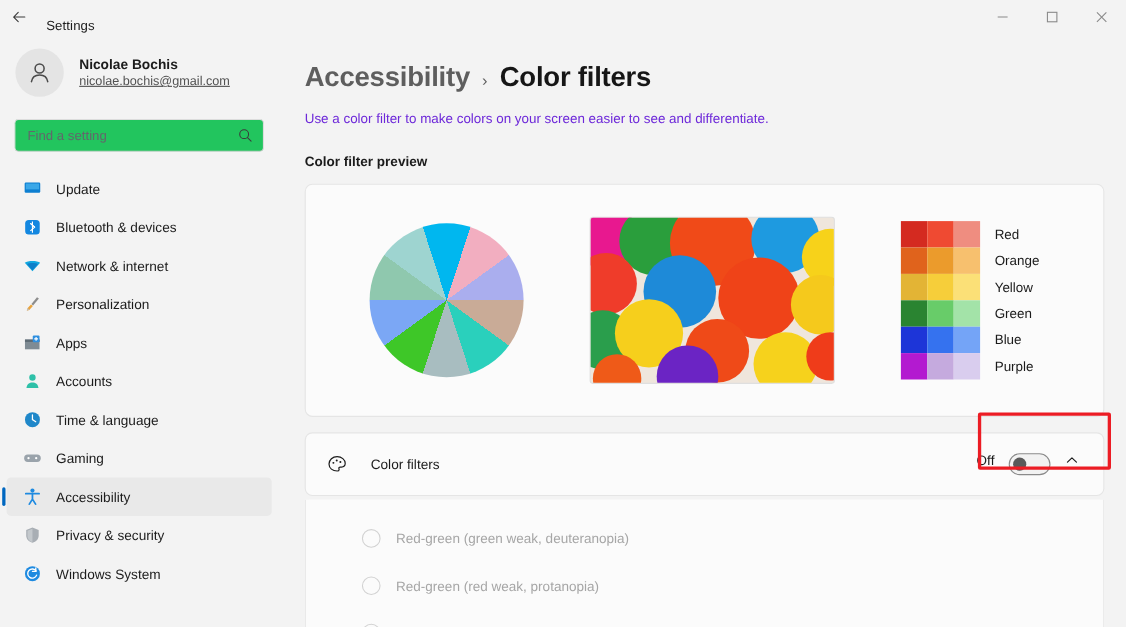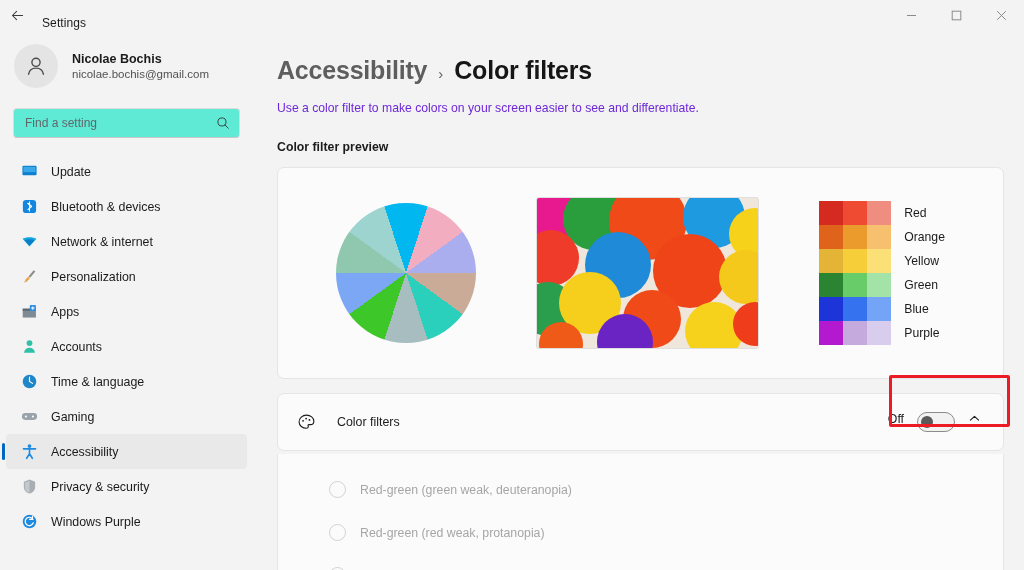--- a/index.html
+++ b/index.html
@@ -28,25 +28,25 @@
 
   
   .sidebar { width: 265px; flex: 0 0 265px; padding: 0 12px 16px 0; position: relative; }
   .account { display: flex; align-items: center; gap: 14px; padding: 8px 0 0 14px; height: 64px; }
   .avatar {
     width: 44px; height: 44px; border-radius: 50%; background: #e4e4e4;
     display: flex; align-items: center; justify-content: center; color: #4a4a4a; flex: 0 0 44px;
   }
   .acct-lines { display: flex; flex-direction: column; gap: 2px; }
   .acct-name { font-size: 12.5px; font-weight: bold; color: #1b1b1b; }
-  .acct-mail { font-size: 11.5px; color: #525252; }
+  .acct-mail { font-size: 11.5px; color: #525252; text-decoration: underline; }
 
   .search-wrap { padding: 14px 13px 0 13px; }
   .search-box {
-    height: 30px; background: #5eead4; border: 1px solid #dcdcdc; border-bottom-color:#c8c8c8;
+    height: 30px; background: #22c55e; border: 1px solid #dcdcdc; border-bottom-color:#c8c8c8;
     border-radius: 4px; display: flex; align-items: center; padding: 0 9px 0 11px; gap: 6px;
   }
   .search-input {
     flex: 1; border: none; outline: none; background: transparent;
     font-family: "Liberation Sans", sans-serif; font-size: 12px; color: #4a4a4a;
   }
   .search-input::placeholder { color: #62676b; }
   .search-icon { color: #3a3a3a; display:flex; }
 
   .nav { margin-top: 16px; }
@@ -287,21 +287,21 @@
         </div>
 
         <div class="nav-item">
           <span class="nav-ico">
             <svg width="17" height="17" viewBox="0 0 18 18">
                 <circle cx="9" cy="9" r="7.2" fill="#1e8ae0"></circle>
                 <path d="M12.6 6.6A4.4 4.4 0 1 0 13 10.4" stroke="#fff" stroke-width="1.3" fill="none" stroke-linecap="round"></path>
                 <path d="M12.2 3.6v3.2H9" stroke="#fff" stroke-width="1.3" fill="none" stroke-linecap="round" stroke-linejoin="round"></path>
               </svg>
           </span>
-          <span class="nav-label">Windows Purple</span>
+          <span class="nav-label">Windows System</span>
         </div>
 
       </div>
     </div>
 
     <div class="content">
 
       <div class="breadcrumb">
         <span class="crumb-root">Accessibility</span>
         <span class="crumb-sep">›</span>

